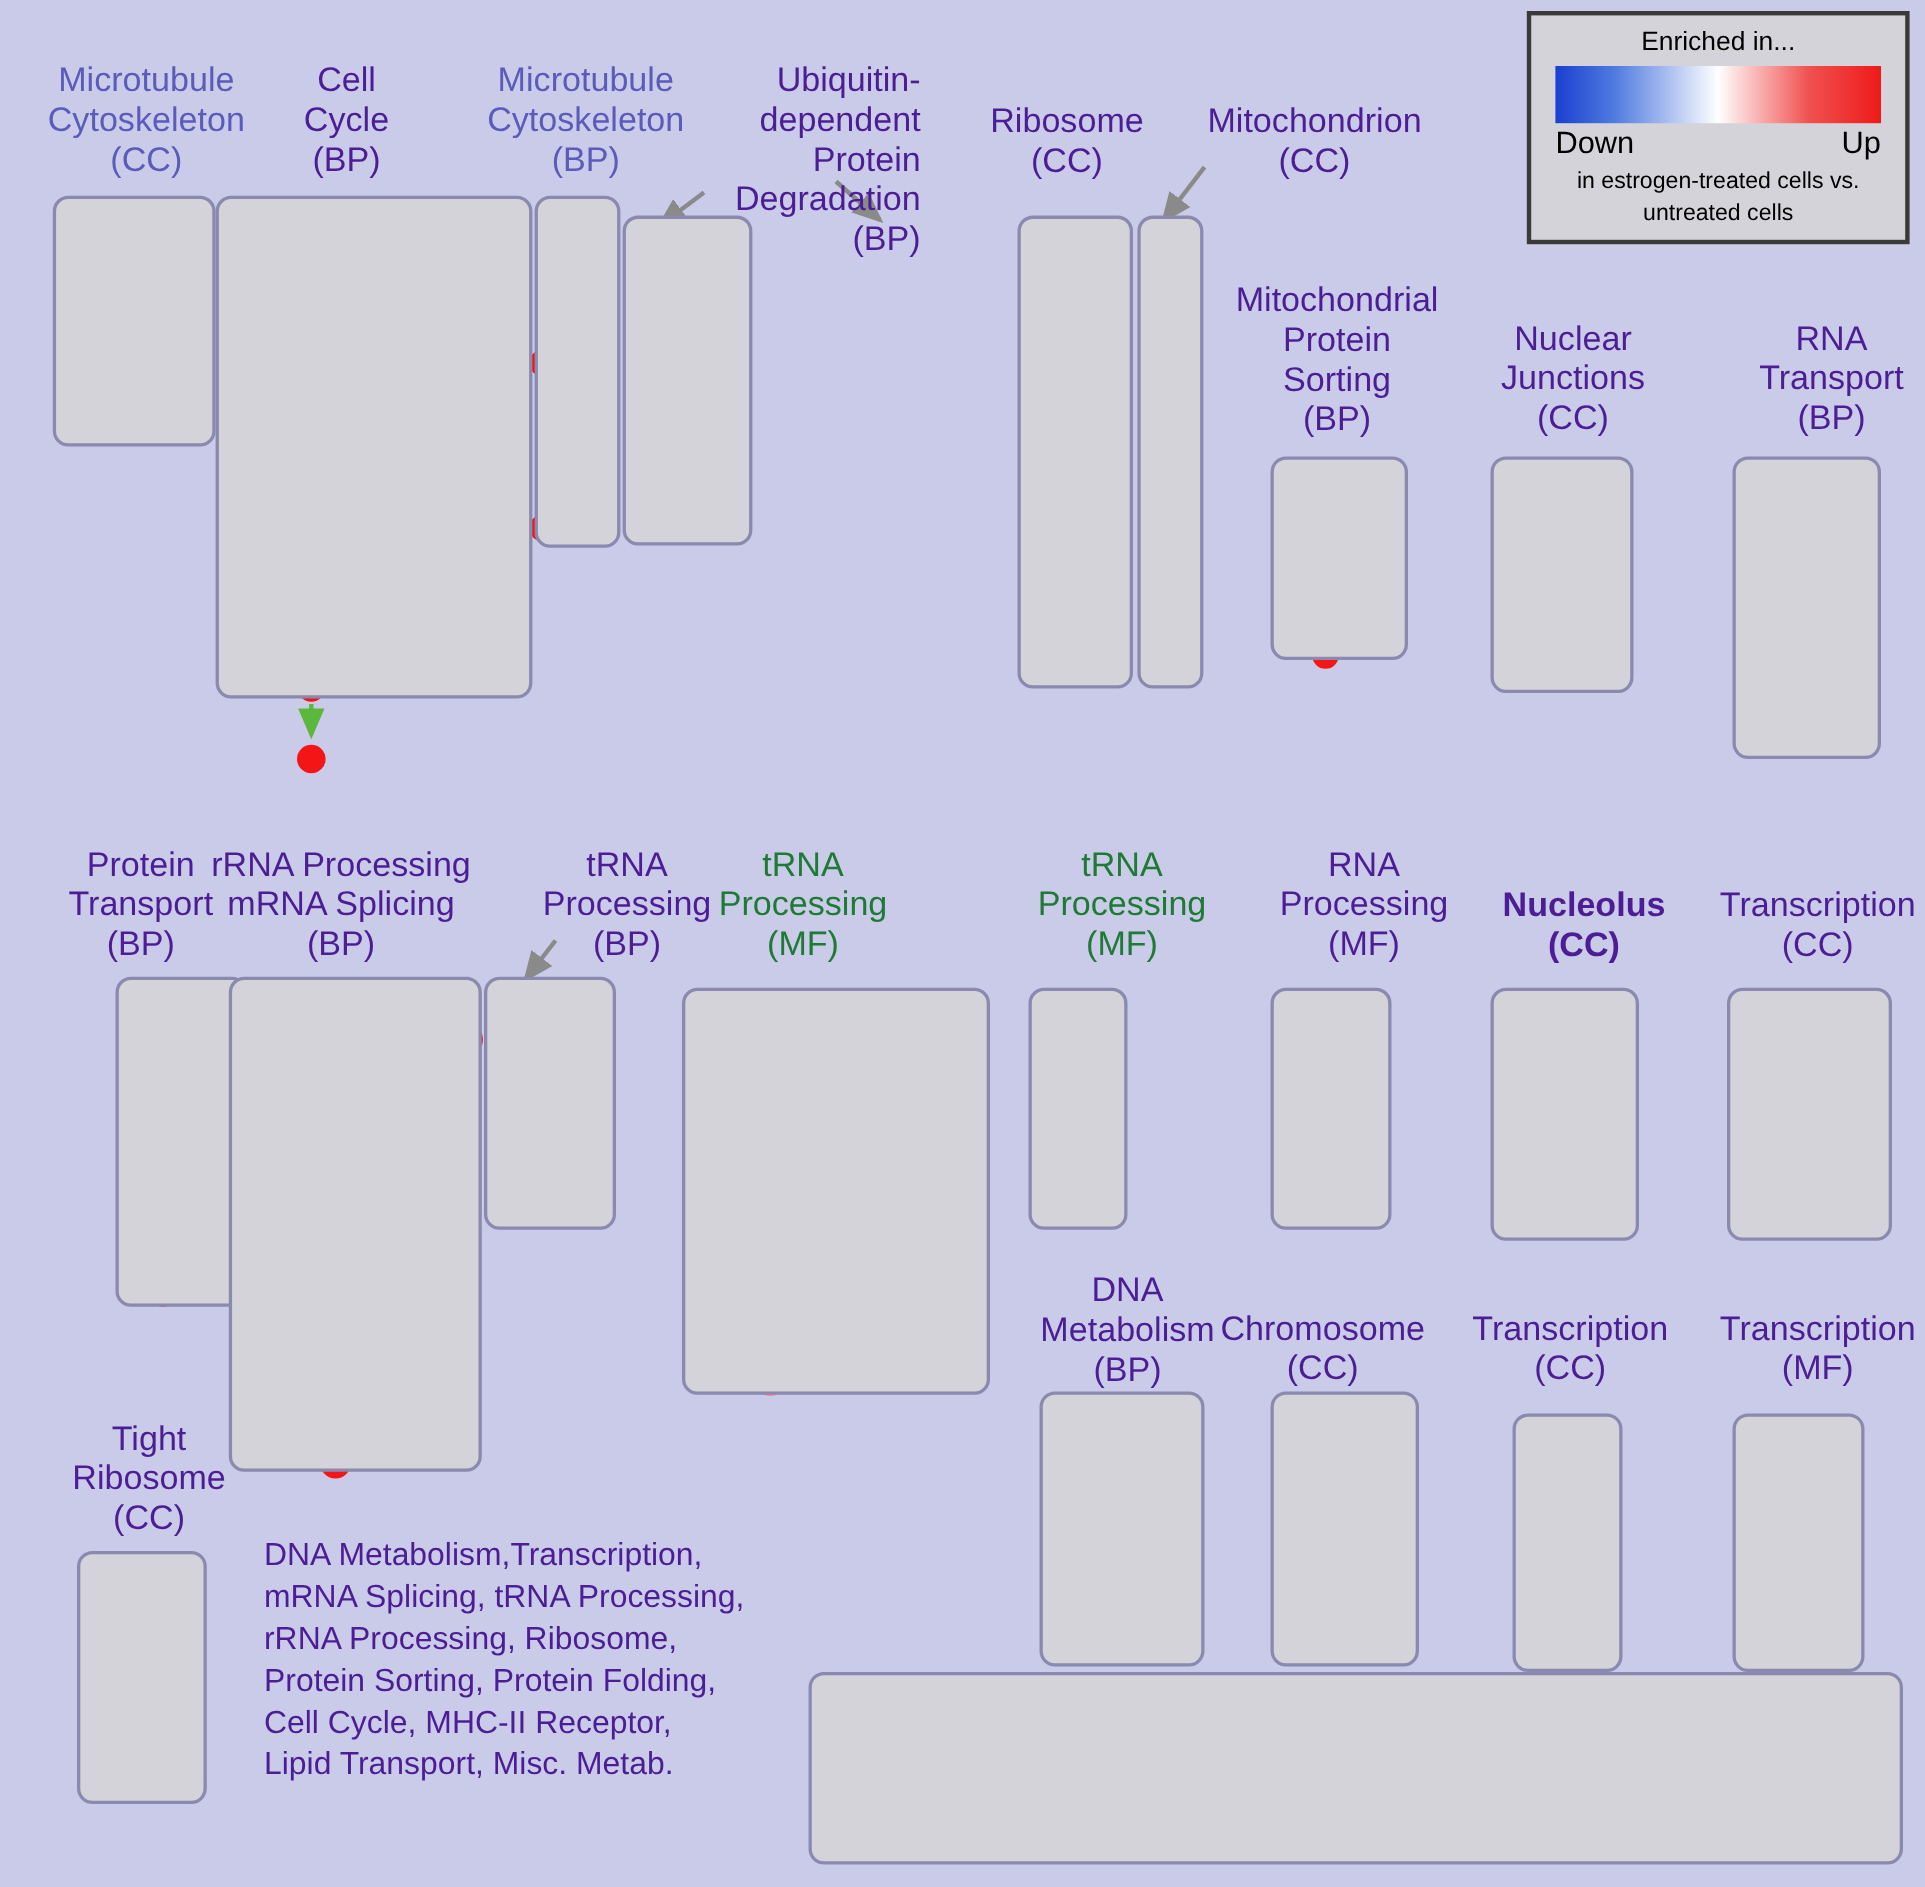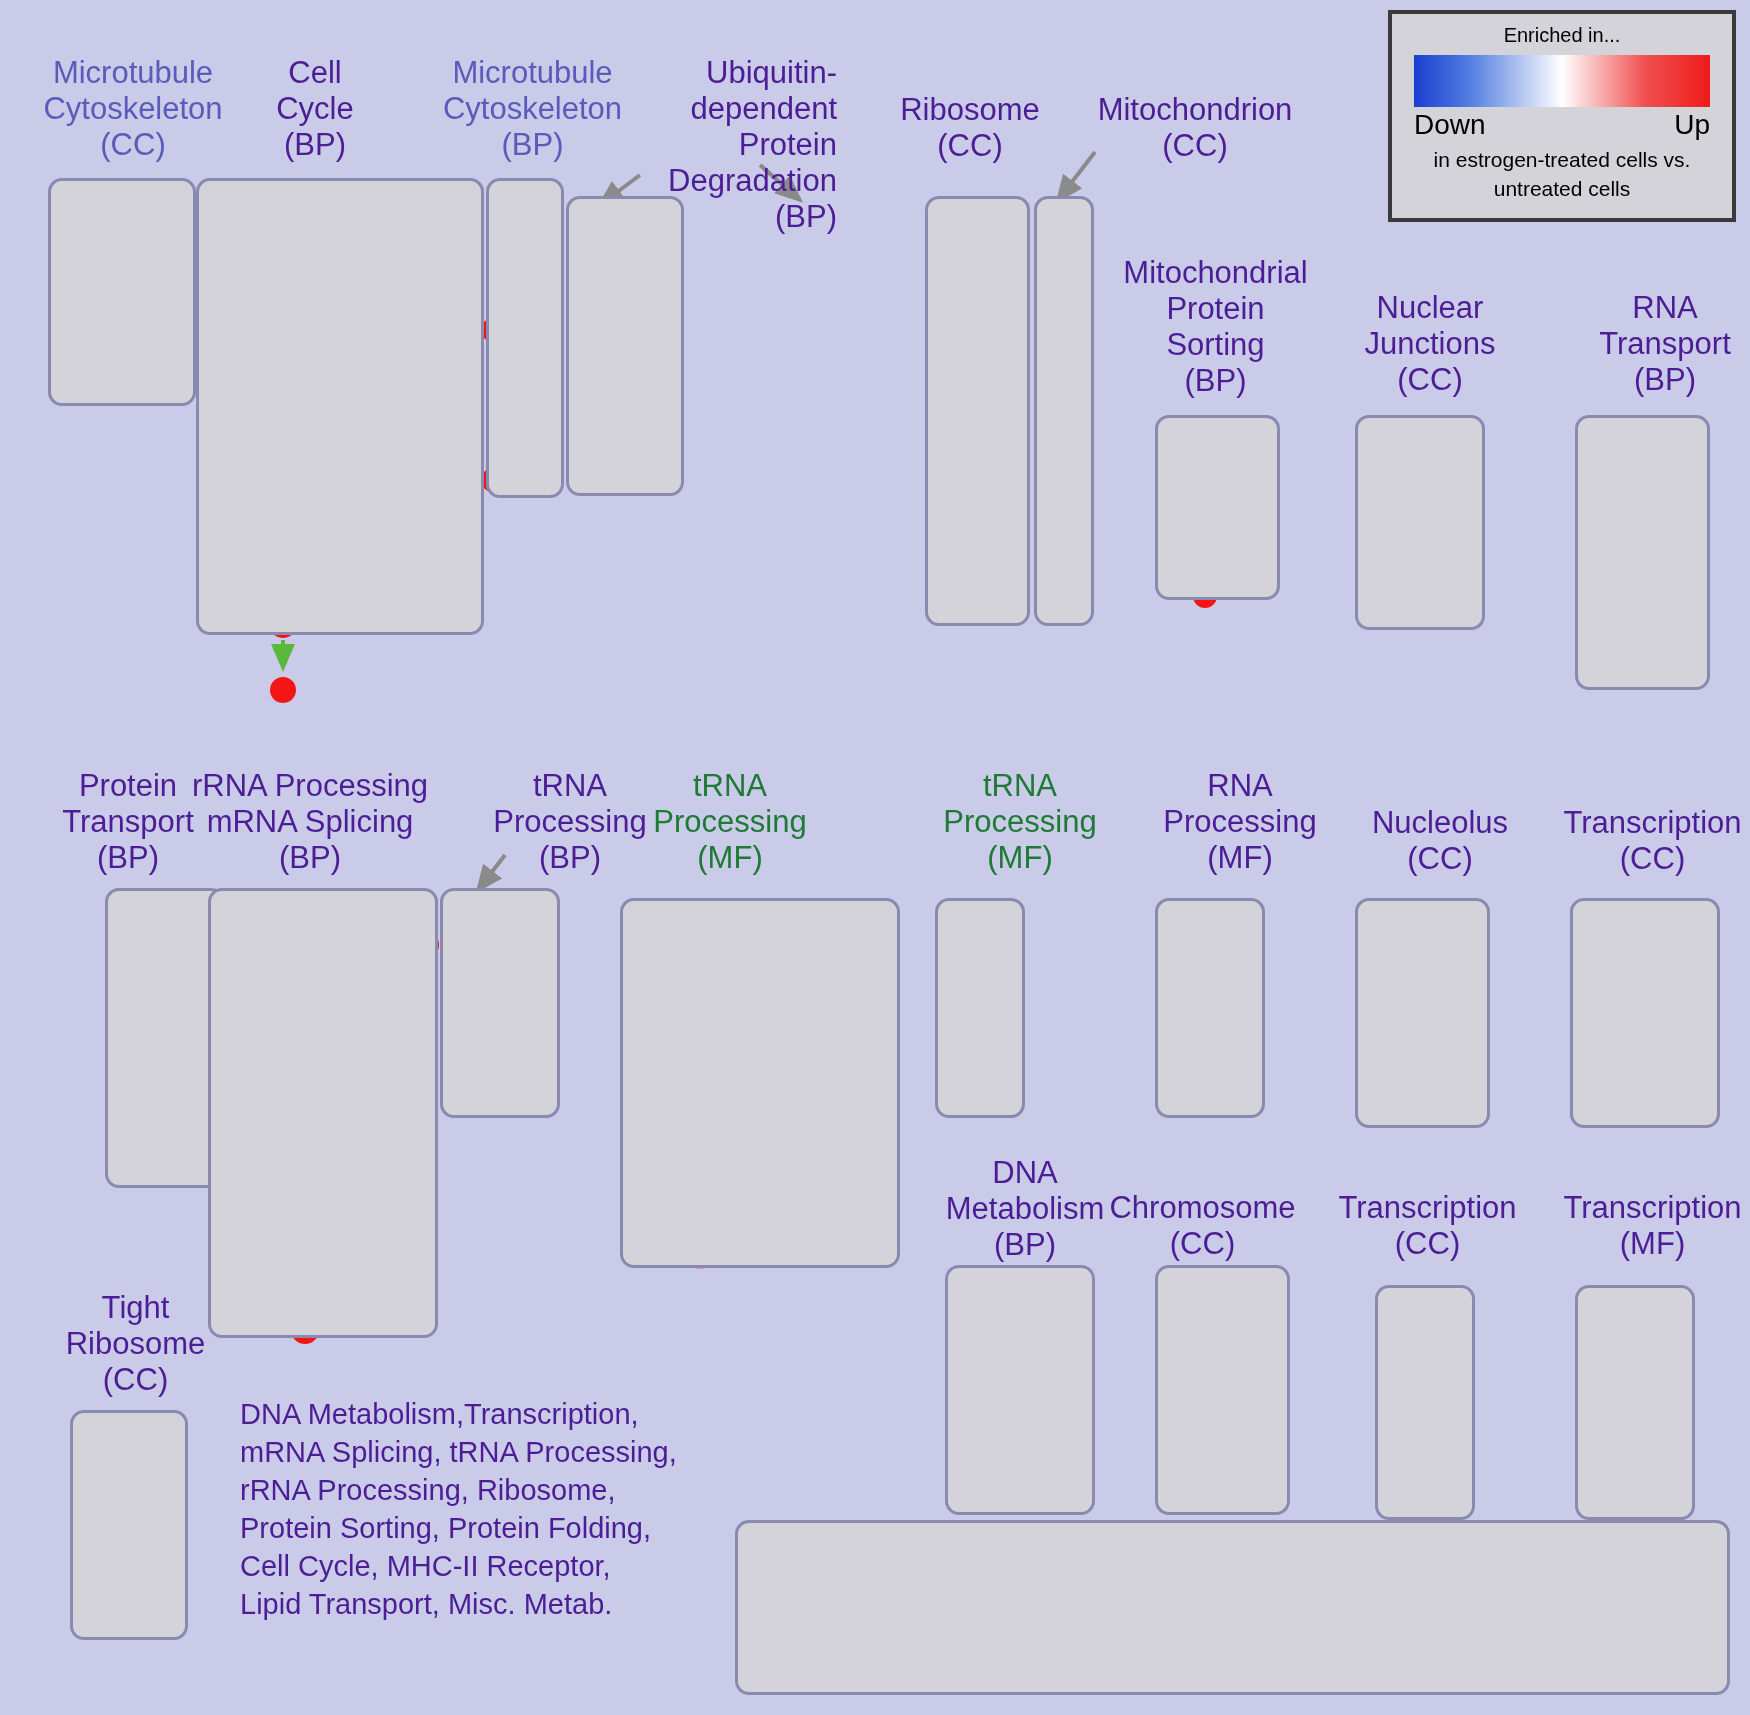--- a/index.html
+++ b/index.html
@@ -33,21 +33,21 @@
   svg.net{position:absolute;left:0;top:0;width:1750px;height:1715px;pointer-events:none;}
   .legend{
     position:absolute;
     right:14px;top:10px;
     width:348px;height:212px;
     background:#d3d3d9;
     border:4px solid #3a3a3a;
     box-sizing:border-box;
     text-align:center;
   }
-  .legend-title{font-size:20px;margin-top:10px;color:#000;}
+  .legend-title{font-size:24px;margin-top:10px;color:#000;}
   .grad{
     margin:8px auto 2px auto;
     width:296px;height:52px;
     background:linear-gradient(to right,#1a3fd0 0%,#4f7ae0 18%,#ffffff 50%,#f05050 78%,#ef1a1a 100%);
   }
   .legend-ends{
     display:flex;justify-content:space-between;
     width:296px;margin:2px auto 0 auto;font-size:28px;
   }
   .legend-sub{font-size:21px;line-height:29px;margin-top:4px;}
@@ -389,21 +389,21 @@
 (MF)</div>
     <div class="box" style="left: 935px; top: 898px; width: 90px; height: 220px;"></div>
     <div class="label green" style="left: 930px; top: 768px; width: 180px;">tRNA
 Processing
 (MF)</div>
     <div class="box" style="left: 1155px; top: 898px; width: 110px; height: 220px;"></div>
     <div class="label" style="left: 1150px; top: 768px; width: 180px;">RNA
 Processing
 (MF)</div>
     <div class="box" style="left: 1355px; top: 898px; width: 135px; height: 230px;"></div>
-    <div class="label" style="left: 1350px; top: 805px; width: 180px;">Nucleolus
+    <div class="label" style="left: 1350px; top: 805px; width: 180px; font-weight: bold;">Nucleolus
 (CC)</div>
     <div class="box" style="left: 1570px; top: 898px; width: 150px; height: 230px;"></div>
     <div class="label" style="left: 1555px; top: 805px; width: 195px;">Transcription
 (CC)</div>
     <div class="box" style="left: 945px; top: 1265px; width: 150px; height: 250px;"></div>
     <div class="label" style="left: 930px; top: 1155px; width: 190px;">DNA
 Metabolism
 (BP)</div>
     <div class="box" style="left: 1155px; top: 1265px; width: 135px; height: 250px;"></div>
     <div class="label" style="left: 1105px; top: 1190px; width: 195px;">Chromosome

